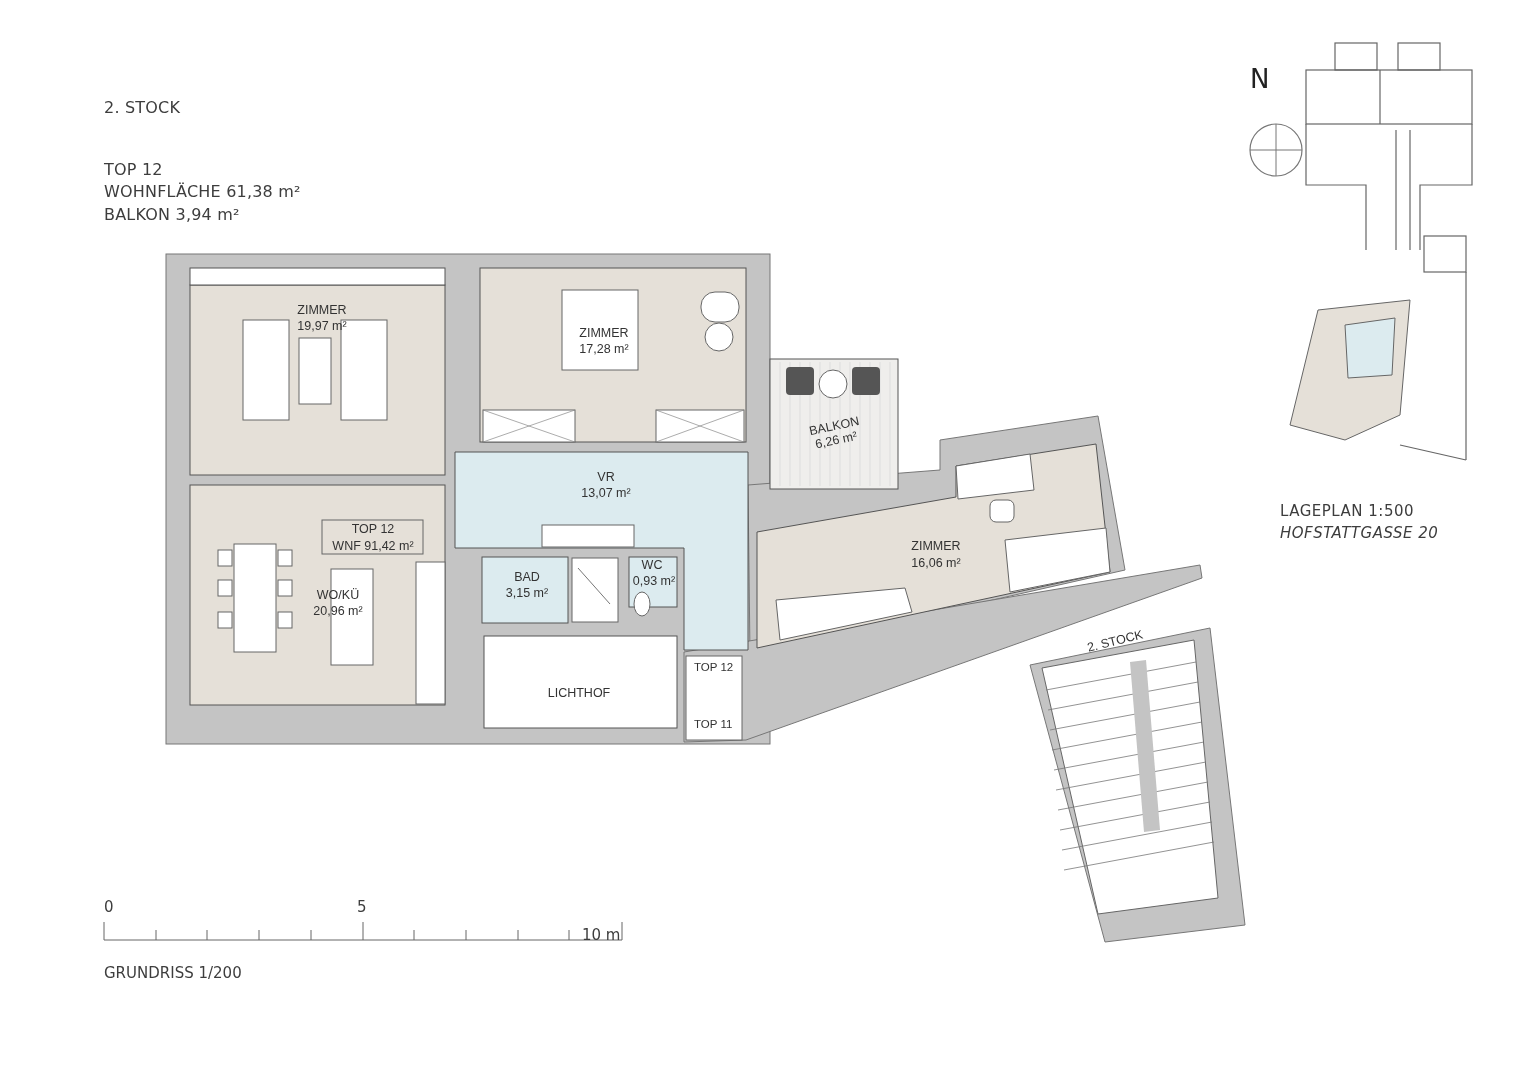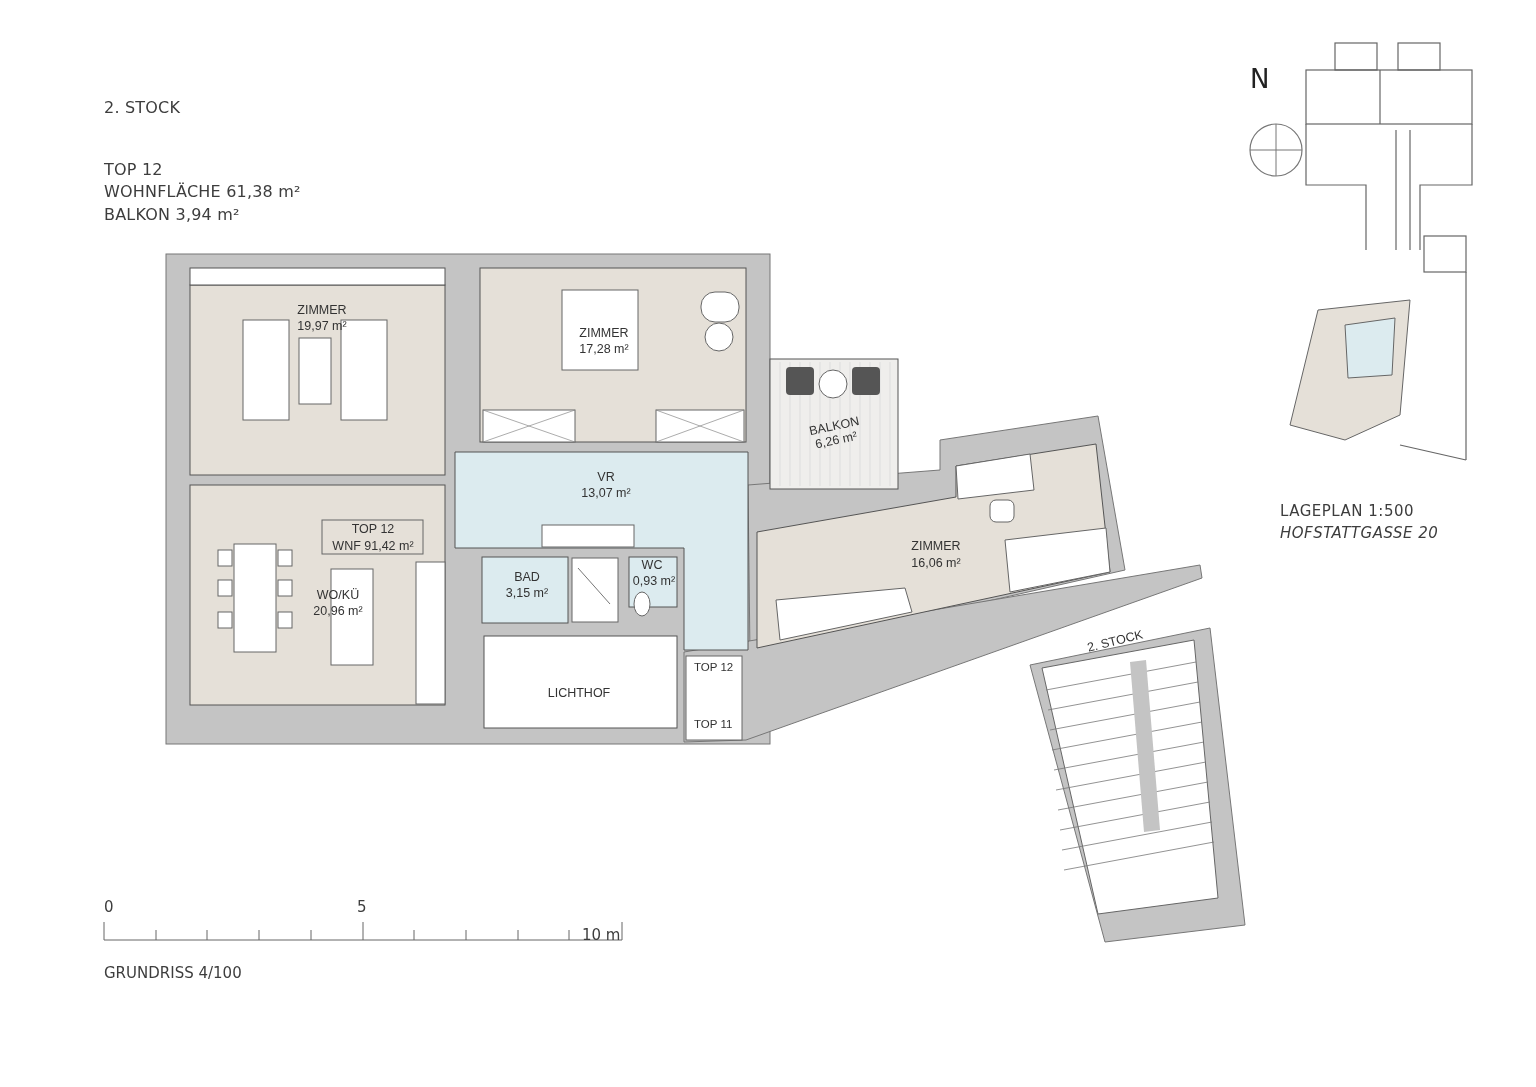--- a/index.html
+++ b/index.html
@@ -180,16 +180,16 @@
   <circle cx="1276" cy="150" r="26" fill="none" stroke="#777" stroke-width="1.2"></circle>
   <line x1="1276" y1="124" x2="1276" y2="176" stroke="#777"></line>
   <line x1="1250" y1="150" x2="1302" y2="150" stroke="#777"></line>
 </svg>
 
 <div style="position:absolute;left:1250px;top:64px;font-size:26px;color:#222;">N</div>
 
 <div class="scaletxt" style="left:104px;top:898px;">0</div>
 <div class="scaletxt" style="left:357px;top:898px;">5</div>
 <div class="scaletxt" style="left:582px;top:898px;margin-top:28px;">10 m</div>
-<div class="scaletxt" style="left:104px;top:964px;">GRUNDRISS 4/100</div>
+<div class="scaletxt" style="left:104px;top:964px;">GRUNDRISS 1/200</div>
 
 <div class="lage" style="top:478px;">LAGEPLAN 1:500</div>
 <div class="lage" style="top:500px;font-style:italic;">HOFSTATTGASSE 20</div>
 
 </body></html>

